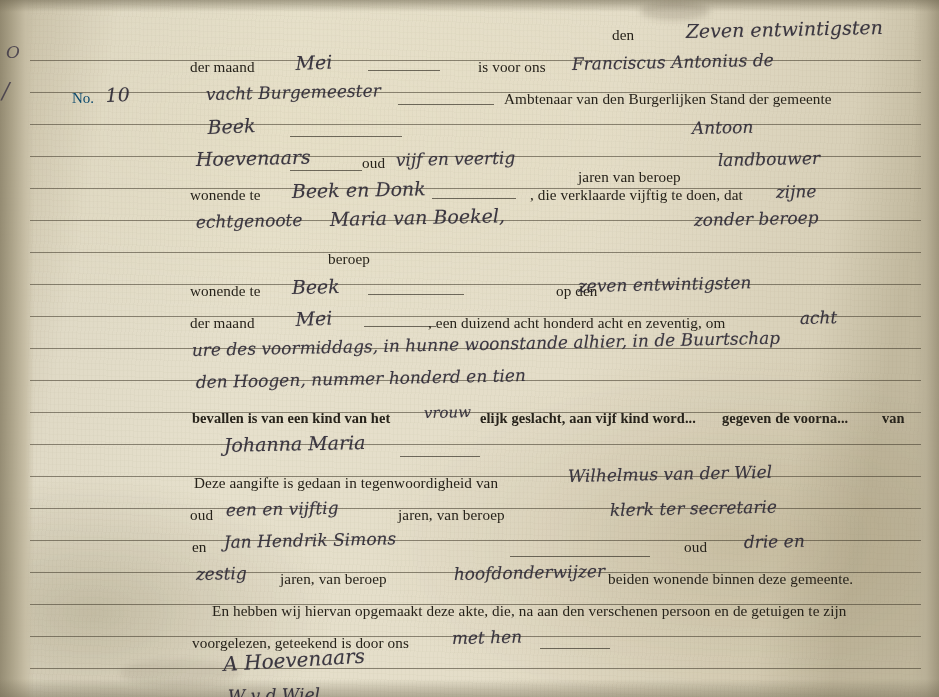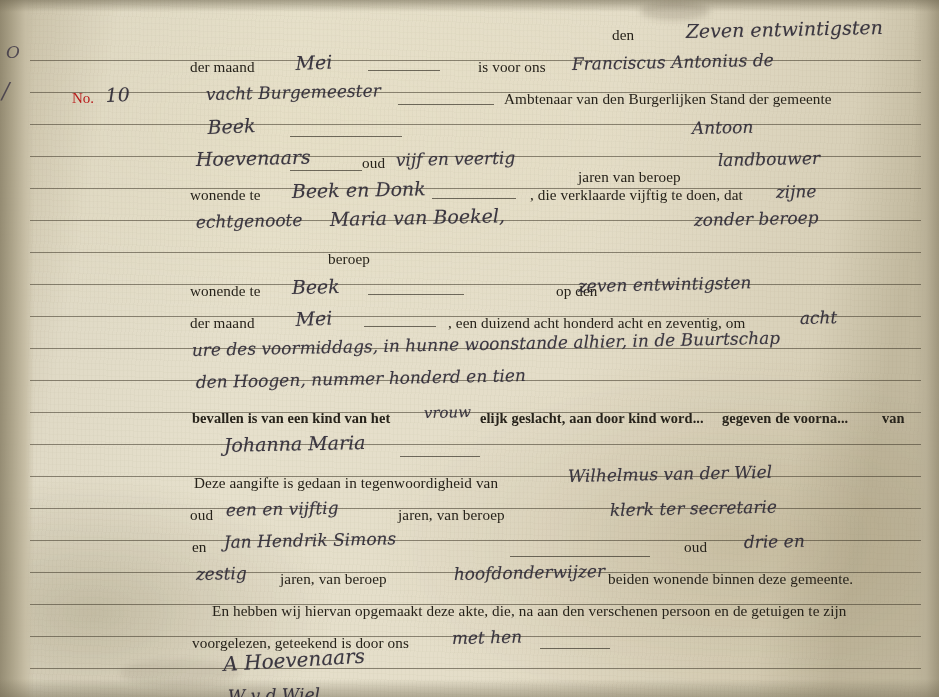--- a/index.html
+++ b/index.html
@@ -107,21 +107,21 @@
   .dash {
     position: absolute;
     height: 1px;
     background: rgba(45,40,30,0.65);
   }
 
   .no-label {
     position: absolute;
     font-family: "Liberation Serif", serif;
     font-size: 15px;
-    color: #b91c1c;
+    color: #0c4a6e;
   }
 
   
   .mark {
     position: absolute;
     color: #3a3344;
     font-family: "DejaVu Serif", serif;
     font-style: italic;
     font-size: 17px;
     opacity: .8;
@@ -214,30 +214,30 @@
 
   <span class="pr" style="left:190px; top:282px;">wonende te</span>
   <span class="hw lg tilt1" style="left:292px; top:276px;">Beek</span>
   <div class="dash" style="left:368px; top:294px; width:96px;"></div>
   <span class="pr" style="left:508px; top:282px;margin-left:48px;">op den</span>
   <span class="hw tilt1" style="left:578px; top:276px;">zeven entwintigsten</span>
 
   <span class="pr" style="left:190px; top:314px;">der maand</span>
   <span class="hw lg tilt" style="left:296px; top:308px;">Mei</span>
   <div class="dash" style="left:364px; top:326px; width:72px;"></div>
-  <span class="pr" style="left:448px; top:314px;">, een duizend acht honderd acht en zeventig, om</span>
+  <span class="pr" style="left:428px; top:314px;">, een duizend acht honderd acht en zeventig, om</span>
   <span class="hw tilt1" style="left:800px; top:308px;">acht</span>
 
   <span class="hw tilt1" style="left:192px; top:340px;">ure des voormiddags, in hunne woonstande alhier, in de Buurtschap</span>
 
   <span class="hw tilt1" style="left:196px; top:372px;">den Hoogen, nummer honderd en tien</span>
 
   <span class="pr small" style="left:192px; top:410px;">bevallen is van een kind van het</span>
   <span class="hw sm tilt1" style="left:424px; top:404px;">vrouw</span>
-  <span class="pr small" style="left:480px; top:410px;">elijk geslacht, aan door kind word...</span>
+  <span class="pr small" style="left:480px; top:410px;">elijk geslacht, aan vijf kind word...</span>
   <span class="pr small" style="left:722px; top:410px;">gegeven de voorna...</span>
   <span class="pr small" style="left:882px; top:410px;">van</span>
 
   <span class="hw lg tilt1" style="left:224px; top:434px;">Johanna Maria</span>
   <div class="dash" style="left:400px; top:456px; width:80px;"></div>
 
   <span class="pr" style="left:194px; top:474px;">Deze aangifte is gedaan in tegenwoordigheid van</span>
   <span class="hw tilt1" style="left:568px; top:466px;">Wilhelmus van der Wiel</span>
 
   <span class="pr" style="left:190px; top:506px;">oud</span>

